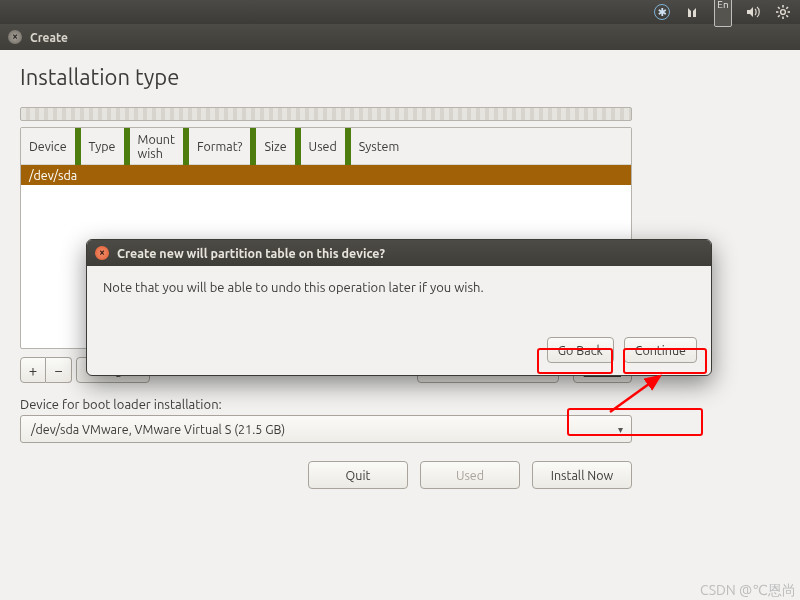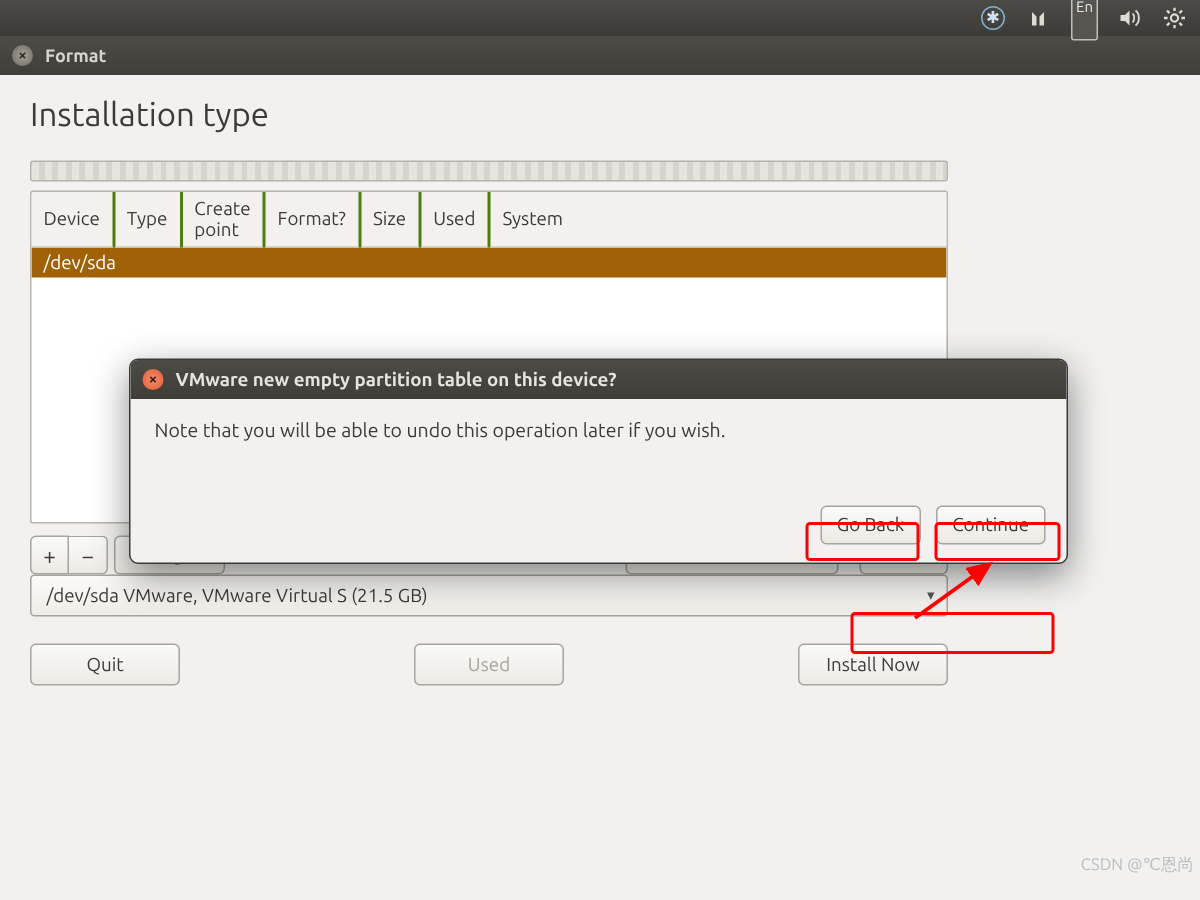--- a/index.html
+++ b/index.html
@@ -90,21 +90,21 @@
   }
   table.part {
     width: 100%;
     border-collapse: collapse;
     font-size: 12.5px;
   }
   table.part th {
     text-align: left;
     font-weight: normal;
     padding: 4px 8px;
-    border-right: 2px solid #4d7c0f;
+    border-right: 6px solid #4d7c0f;
     border-bottom: 1px solid #d7d5cf;
     background: #f2f1f0;
     color: #3c3b37;
   }
   table.part th:last-child { border-right: none; width:100%; }
   .row-sel td {
     background: #a16207;
     color: #ffffff;
     padding: 3px 8px;
     font-size: 12.5px;
@@ -143,21 +143,21 @@
     height: 28px;
     background: linear-gradient(#fbfaf8,#efede7);
     display:flex; align-items:center;
     padding: 0 8px 0 10px;
     font-size: 12.5px;
     position: relative;
   }
   .combo .arrow { margin-left:auto; font-size:10px; color:#555; }
 
   .footer {
-    display:flex; justify-content:space-between; gap:28px;
+    display:flex; justify-content:flex-end; gap:12px;
     margin: 18px 20px 0 20px;
   }
   .btn.big { height:28px; min-width:100px; }
 
   
   .dialog {
     position:absolute;
     left: 86px; top: 239px;
     width: 626px;
     border: 1px solid #3b3a36;
@@ -185,22 +185,22 @@
   .dialog .actions { display:flex; justify-content:flex-end; gap:10px; padding: 0 14px 12px 14px; margin-top: 24px; }
 
   
   .annot {
     position:absolute; border:2px solid #ff0000; border-radius:3px;
     pointer-events:none; z-index:60;
   }
   .arrow-annot { position:absolute; z-index:60; pointer-events:none; }
 
   .watermark {
-    position:absolute; right:4px; bottom:16px;
-    font-size:11px; color:#bdbdbd;
+    position:absolute; right:4px; bottom:0;
+    font-size:14px; color:#bdbdbd;
   }
 </style>
 </head>
 <body>
 
 <div class="menubar">
   <span class="ico">
       <span class="acc-circle">✱</span>
     </span>
   <span class="ico">
@@ -227,36 +227,36 @@
           <line x1="10.3" y1="10.3" x2="12" y2="12"></line>
           <line x1="12" y1="2" x2="10.3" y2="3.7"></line>
           <line x1="3.7" y1="10.3" x2="2" y2="12"></line>
         </g>
       </svg>
   </span>
 </div>
 
 <div class="titlebar">
   <span class="close">×</span>
-  <span>Format</span>
+  <span>Create</span>
 </div>
 
 <div class="window">
 
   <div class="heading">Installation type</div>
 
   <div class="usage-bar"></div>
 
   <div class="table-wrap">
     <table class="part">
       <thead>
         <tr>
           <th>Device</th>
           <th>Type</th>
-          <th>Create point</th>
+          <th>Mount wish</th>
           <th>Format?</th>
           <th>Size</th>
           <th>Used</th>
           <th>System</th>
         </tr>
       </thead>
       <tbody>
         <tr class="row-sel">
           <td colspan="7">/dev/sda</td>
         </tr>
@@ -268,35 +268,36 @@
     <div class="btn-group">
       <div class="btn small">+</div>
       <div class="btn small">−</div>
     </div>
     <div class="btn" style="margin-left:4px;">Change...</div>
     <div class="spacer"></div>
     <div class="btn">New Partition Table...</div>
     <div class="btn" style="margin-left:14px;text-decoration:underline;">Revert</div>
   </div>
 
+  <div class="boot-label">Device for boot loader installation:</div>
   <div class="combo">
     <span>/dev/sda  VMware, VMware Virtual S (21.5 GB)</span>
     <span class="arrow">▾</span>
   </div>
 
   <div class="footer">
     <div class="btn big">Quit</div>
     <div class="btn big disabled">Used</div>
     <div class="btn big">Install Now</div>
   </div>
 
   <div class="dialog" style="top:189px;">
     <div class="dlg-titlebar">
       <span class="dlg-close">×</span>
-      <span>VMware new empty partition table on this device?</span>
+      <span>Create new will partition table on this device?</span>
     </div>
     <div class="body">
       <p>Note that you will be able to undo this operation later if you wish.</p>
     </div>
     <div class="actions">
       <div class="btn">Go Back</div>
       <div class="btn">Continue</div>
     </div>
   </div>
 

